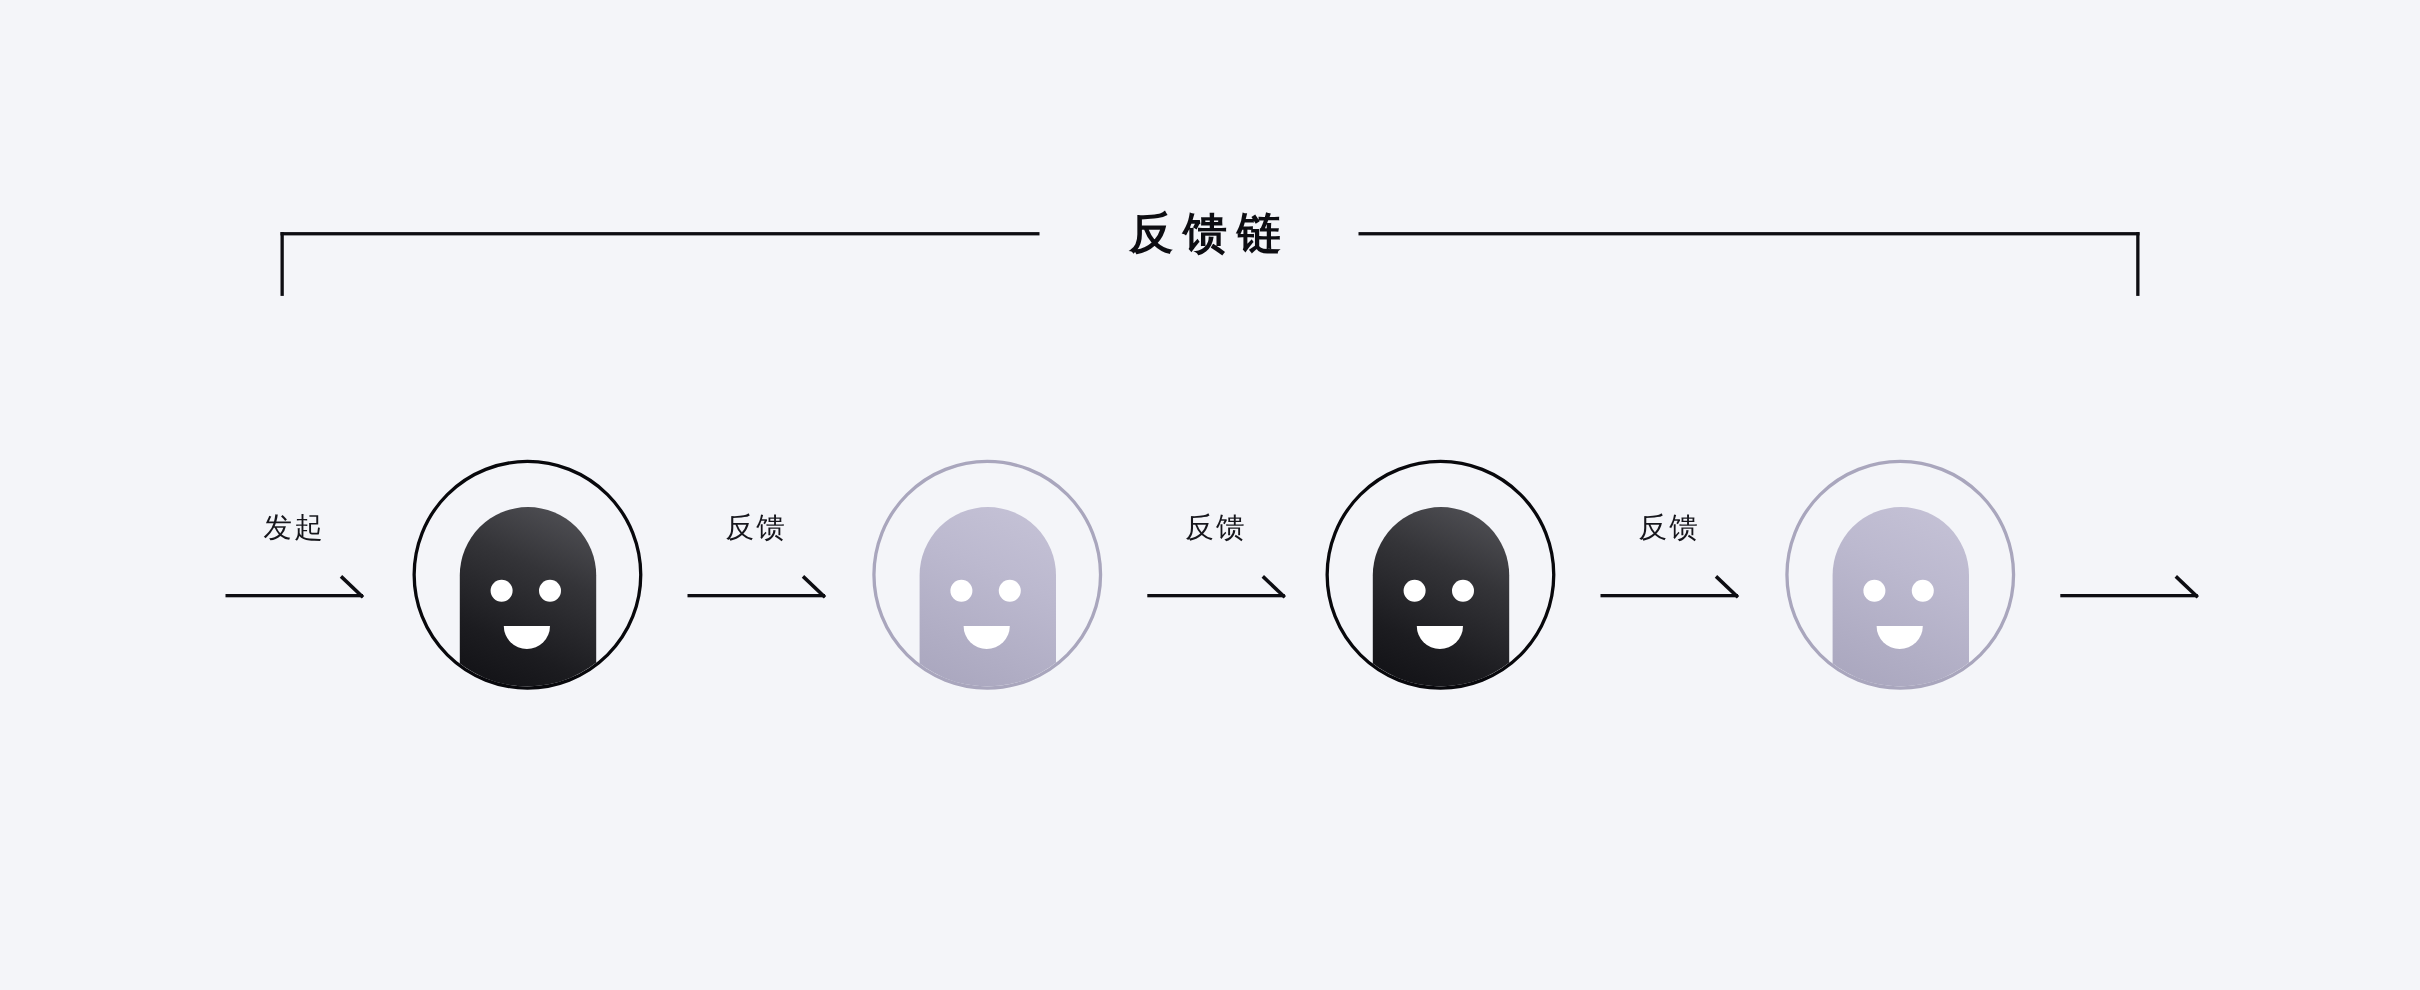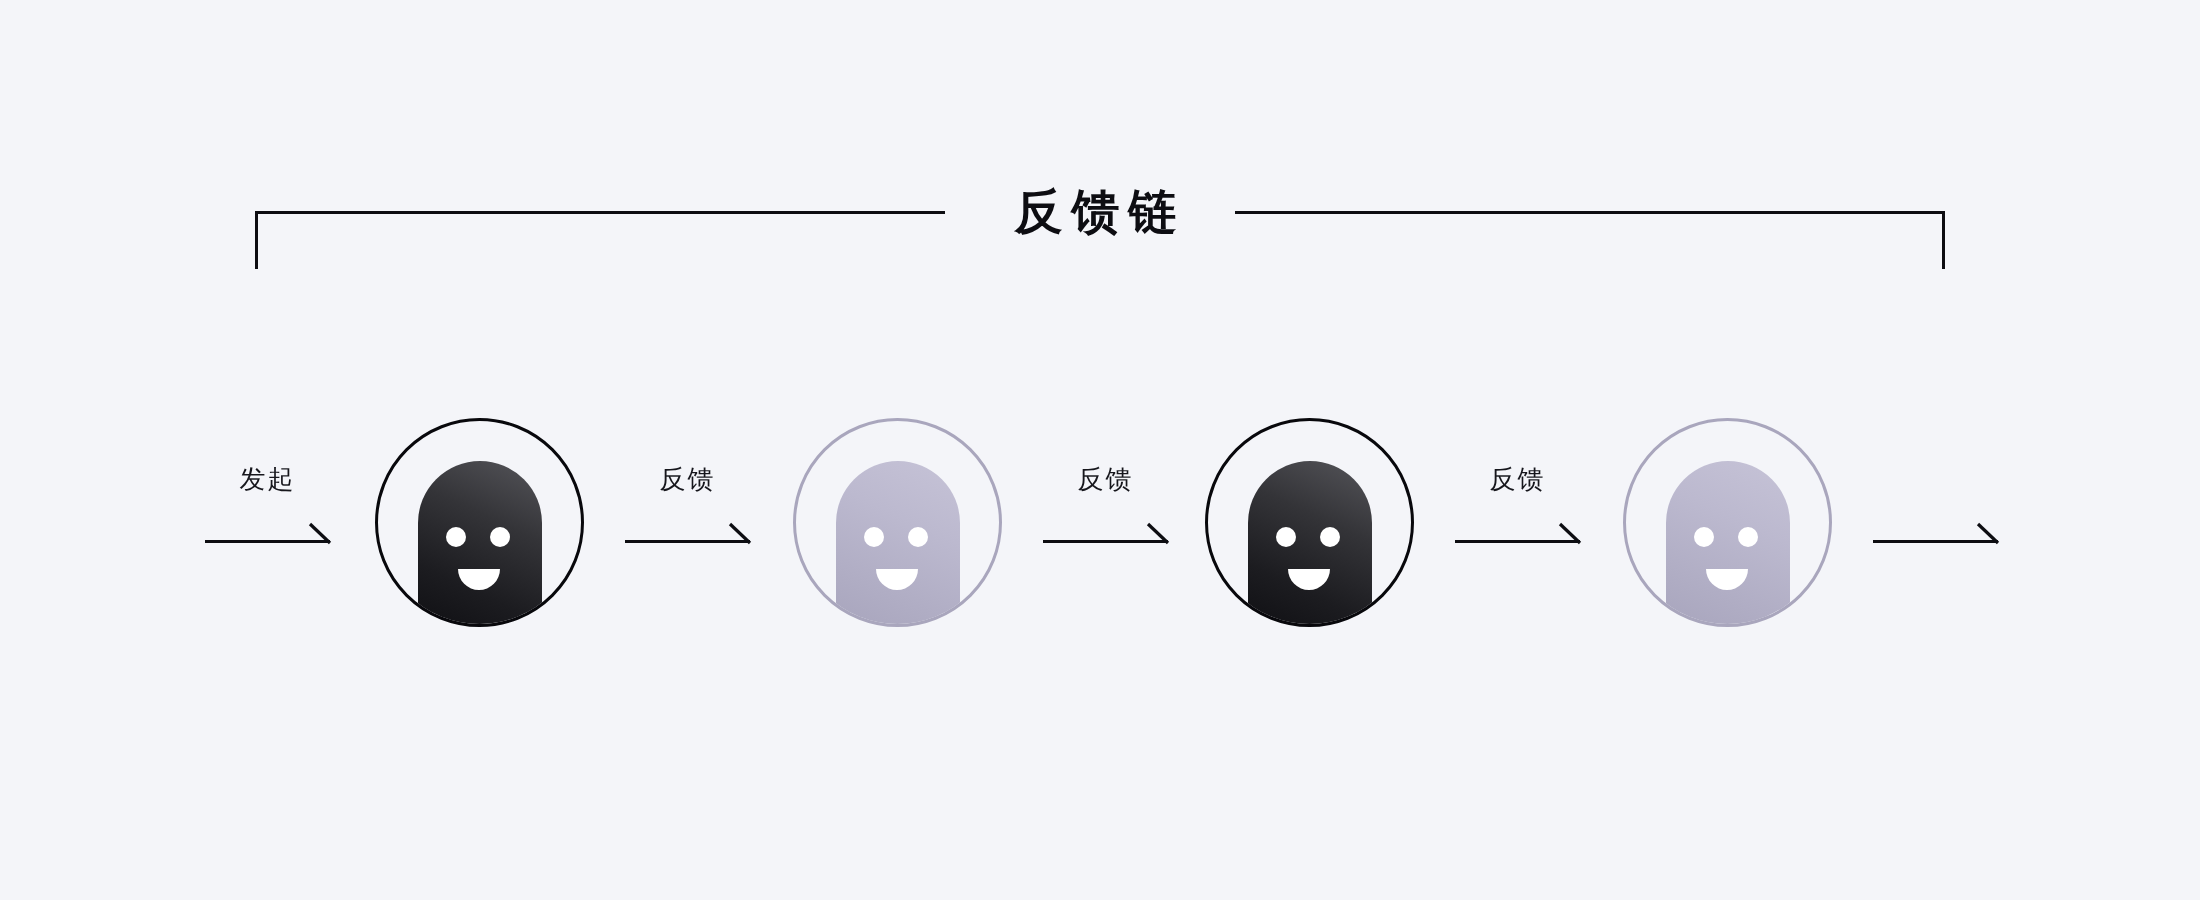--- a/index.html
+++ b/index.html
@@ -25,21 +25,21 @@
     left: 255px;
     top: 200px;
     width: 1690px;
     height: 80px;
   }
   .bracket-title {
     position: absolute;
     left: 50%;
     top: -14px;
     transform: translateX(-50%);
-    font-size: 48px;
+    font-size: 40px;
     font-weight: 700;
     letter-spacing: 9px;
     color: #0d0d12;
     background: #f4f5f9;
     padding: 0 34px;
     line-height: 52px;
     white-space: nowrap;
   }
   .bracket-line-left,
   .bracket-line-right {

